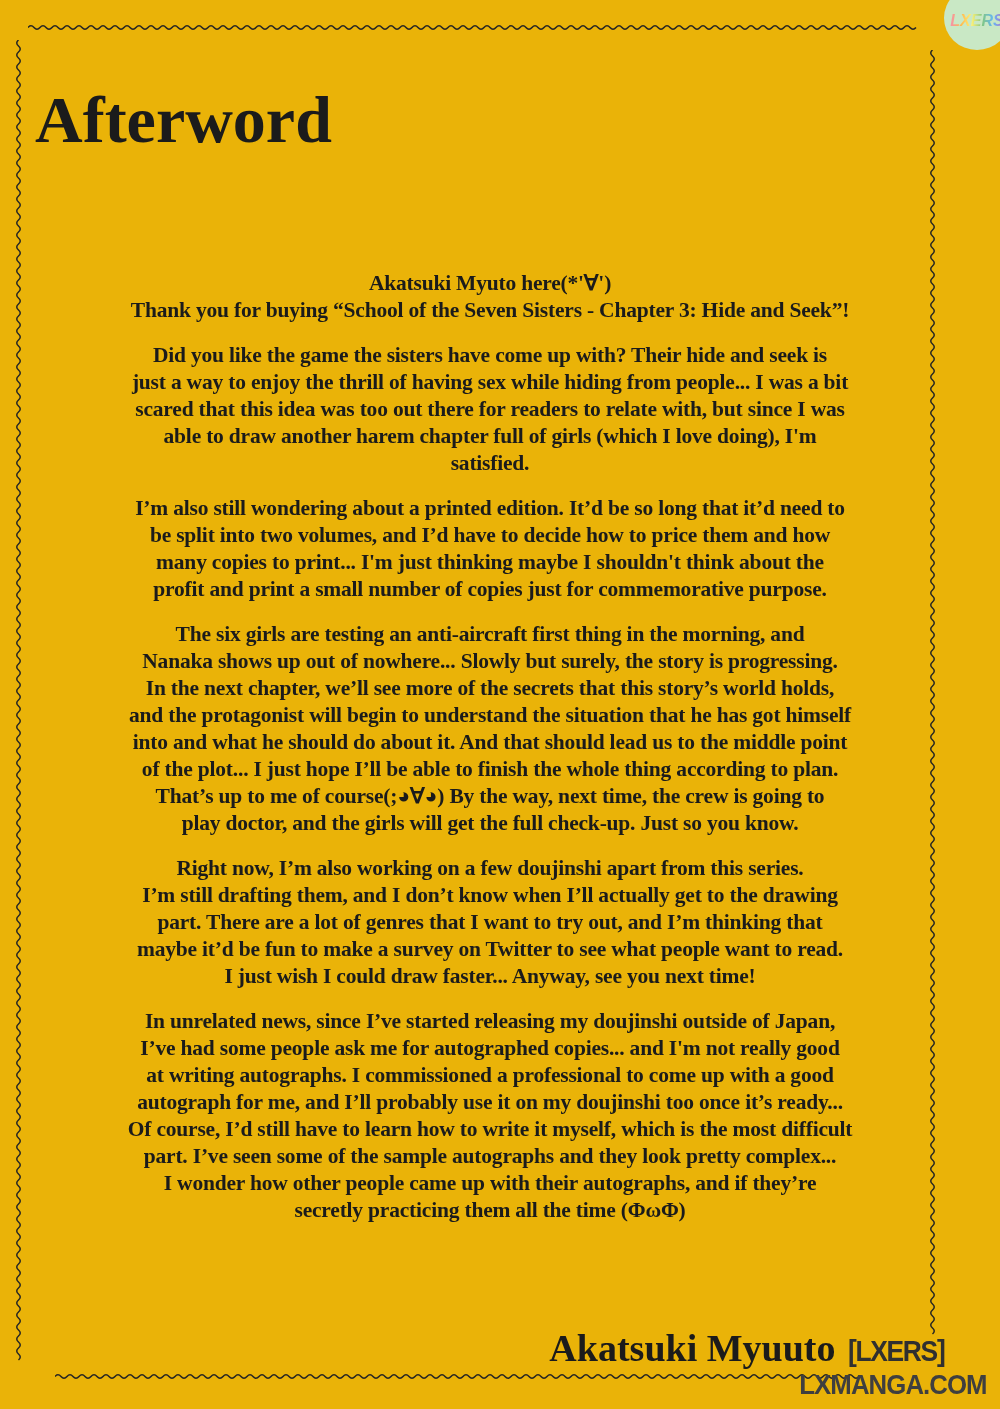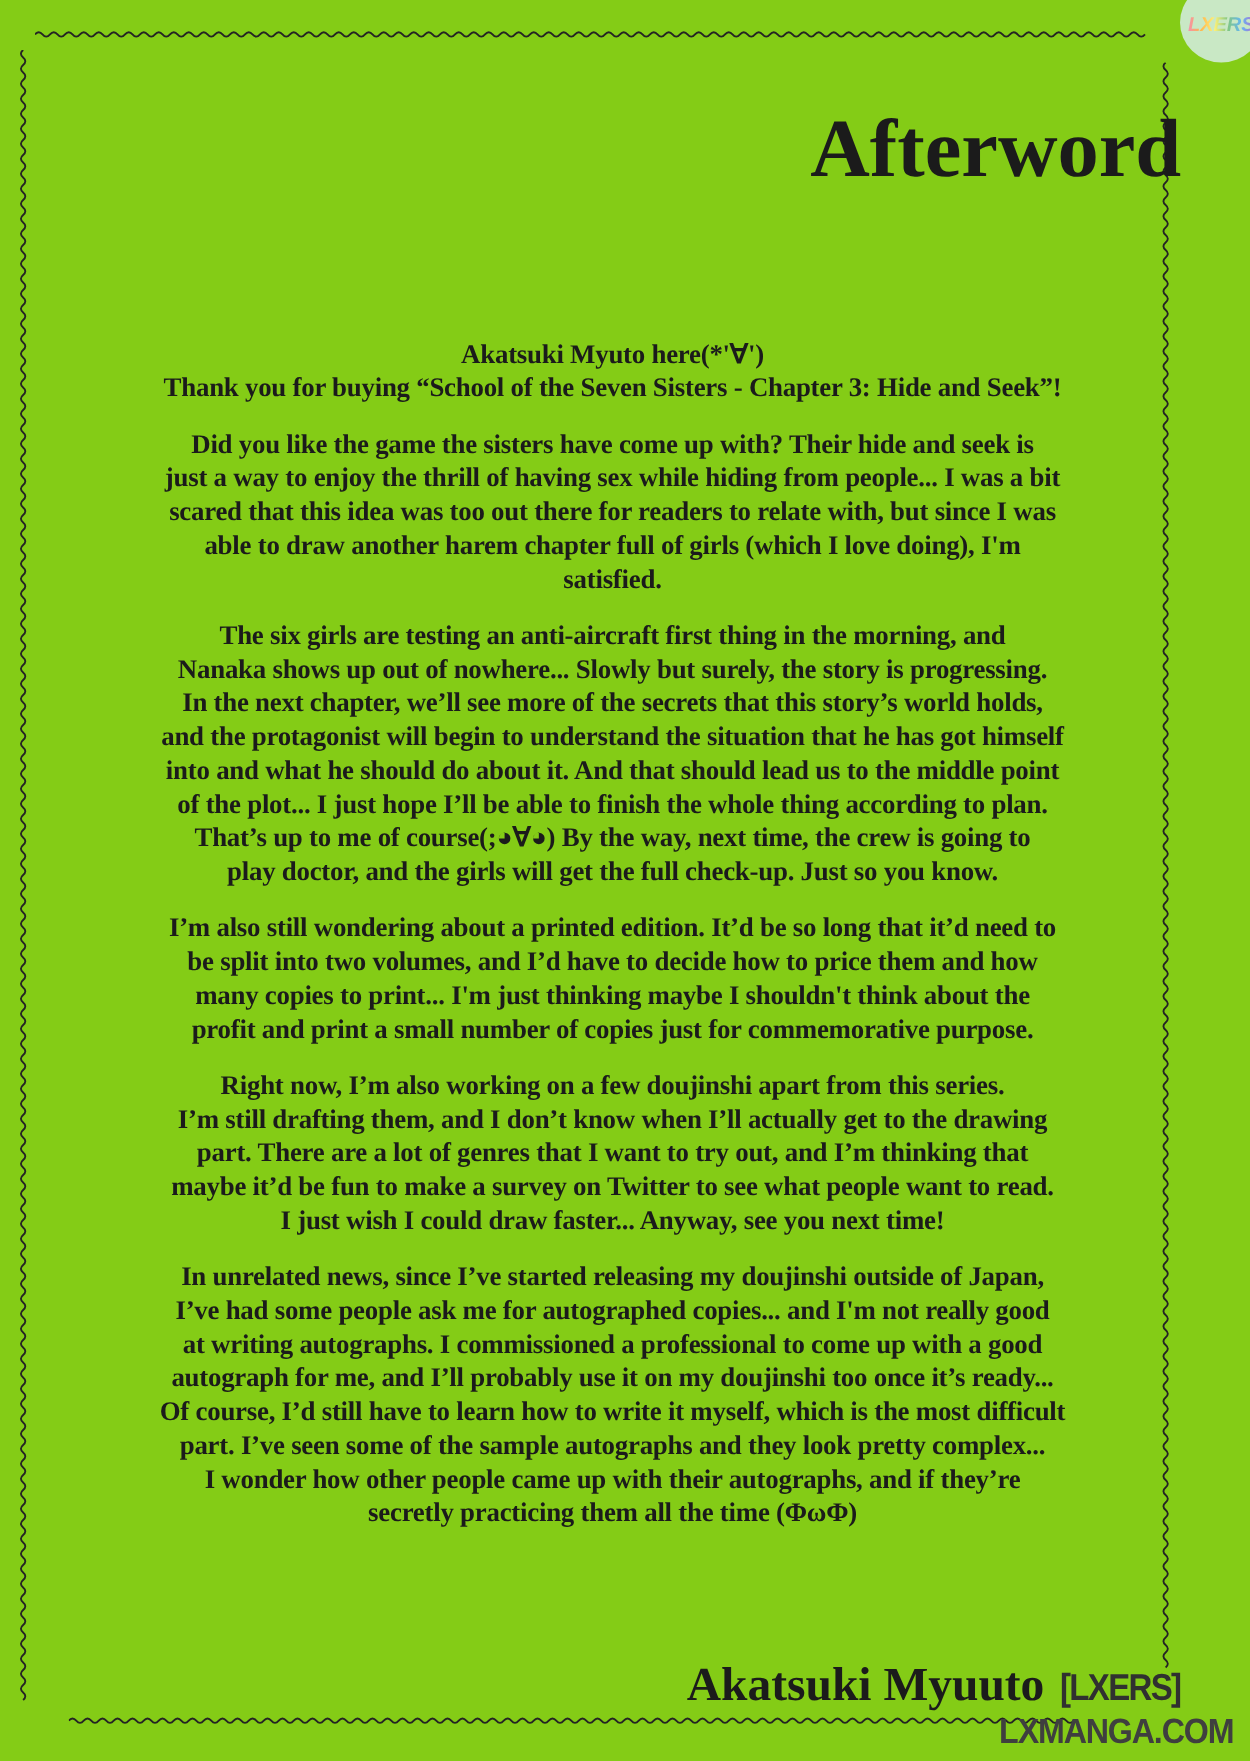--- a/index.html
+++ b/index.html
@@ -1,19 +1,19 @@
 <!DOCTYPE html>
 <html><head>
 <meta charset="utf-8">
 <style>
   html,body{margin:0;padding:0;background:#e9e9e9;}
   .page{
     position:relative;
     width:1000px;height:1409px;
-    background:#84cc16;
+    background:#eab308;
     overflow:hidden;
     font-family:"Liberation Serif","DejaVu Serif",serif;
     color:#1b1b1b;
     margin:0 auto;
   }
   .border-svg{position:absolute;z-index:1;}
   #b-top{left:28px;top:23px;}
   #b-left{left:14px;top:40px;}
   #b-right{left:928px;top:50px;}
   #b-bottom{left:55px;top:1372px;}
@@ -31,21 +31,21 @@
     -webkit-background-clip:text;background-clip:text;
     color:#e898b8;
     -webkit-text-fill-color:transparent;
     padding-top:6px;
   }
 
   .content{position:relative;z-index:2;padding:0 55px 0 35px;}
   .title{
     margin:0;padding-top:82px;
     font-size:66px;font-weight:700;line-height:1.15;
-    text-align:right;letter-spacing:0;
+    text-align:left;letter-spacing:0;
   }
   .body-text{margin-top:112px;font-family:Liberation Serif, serif;}
   .body-text p{
     margin:0 0 18px 0;
     font-size:21.5px;font-weight:700;
     line-height:27px;
     letter-spacing:-0.2px;
     text-align:center;
     white-space:pre-line;
   }
@@ -95,32 +95,32 @@
     <h1 class="title">Afterword</h1>
 
     <div class="body-text">
       <p>Akatsuki Myuto here(*'∀')
 Thank you for buying “School of the Seven Sisters - Chapter 3: Hide and Seek”!</p>
       <p>Did you like the game the sisters have come up with? Their hide and seek is
 just a way to enjoy the thrill of having sex while hiding from people... I was a bit
 scared that this idea was too out there for readers to relate with, but since I was
 able to draw another harem chapter full of girls (which I love doing), I'm
 satisfied.</p>
+      <p>I’m also still wondering about a printed edition. It’d be so long that it’d need to
+be split into two volumes, and I’d have to decide how to price them and how
+many copies to print... I'm just thinking maybe I shouldn't think about the
+profit and print a small number of copies just for commemorative purpose.</p>
       <p>The six girls are testing an anti-aircraft first thing in the morning, and
 Nanaka shows up out of nowhere... Slowly but surely, the story is progressing.
 In the next chapter, we’ll see more of the secrets that this story’s world holds,
 and the protagonist will begin to understand the situation that he has got himself
 into and what he should do about it. And that should lead us to the middle point
 of the plot... I just hope I’ll be able to finish the whole thing according to plan.
 That’s up to me of course(;◕∀◕) By the way, next time, the crew is going to
 play doctor, and the girls will get the full check-up. Just so you know.</p>
-      <p>I’m also still wondering about a printed edition. It’d be so long that it’d need to
-be split into two volumes, and I’d have to decide how to price them and how
-many copies to print... I'm just thinking maybe I shouldn't think about the
-profit and print a small number of copies just for commemorative purpose.</p>
       <p>Right now, I’m also working on a few doujinshi apart from this series.
 I’m still drafting them, and I don’t know when I’ll actually get to the drawing
 part. There are a lot of genres that I want to try out, and I’m thinking that
 maybe it’d be fun to make a survey on Twitter to see what people want to read.
 I just wish I could draw faster... Anyway, see you next time!</p>
       <p>In unrelated news, since I’ve started releasing my doujinshi outside of Japan,
 I’ve had some people ask me for autographed copies... and I'm not really good
 at writing autographs. I commissioned a professional to come up with a good
 autograph for me, and I’ll probably use it on my doujinshi too once it’s ready...
 Of course, I’d still have to learn how to write it myself, which is the most difficult

